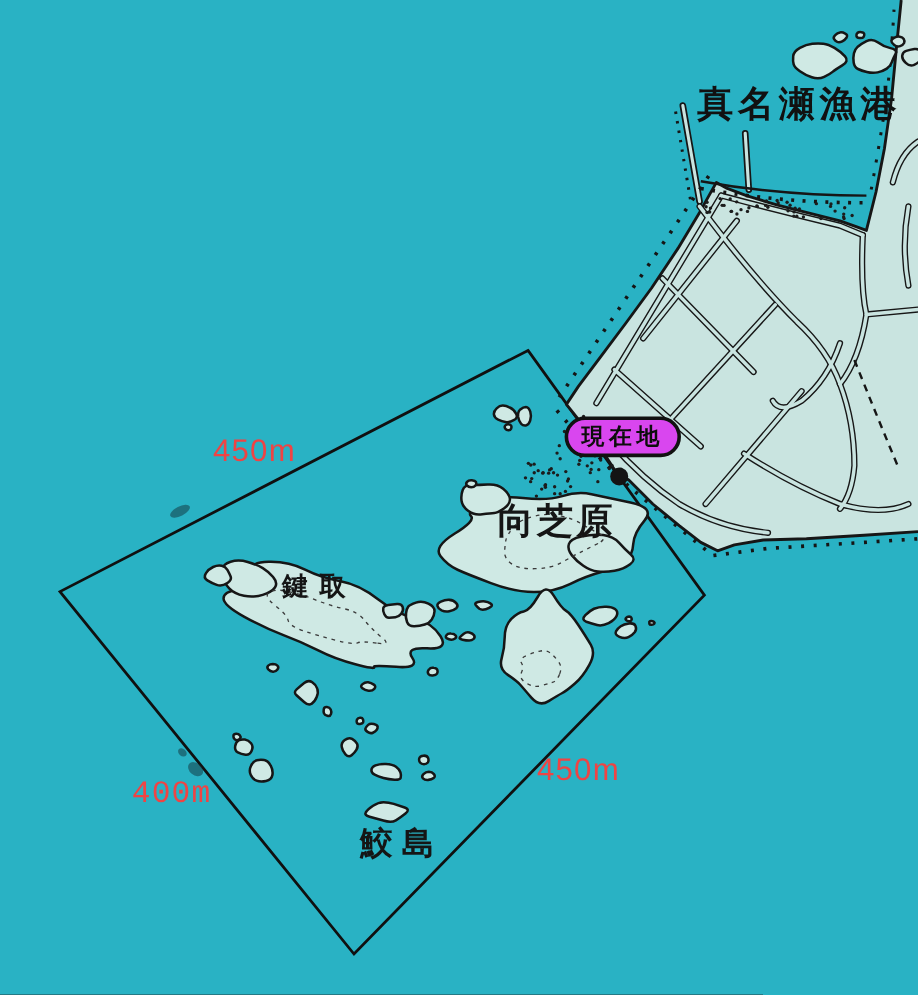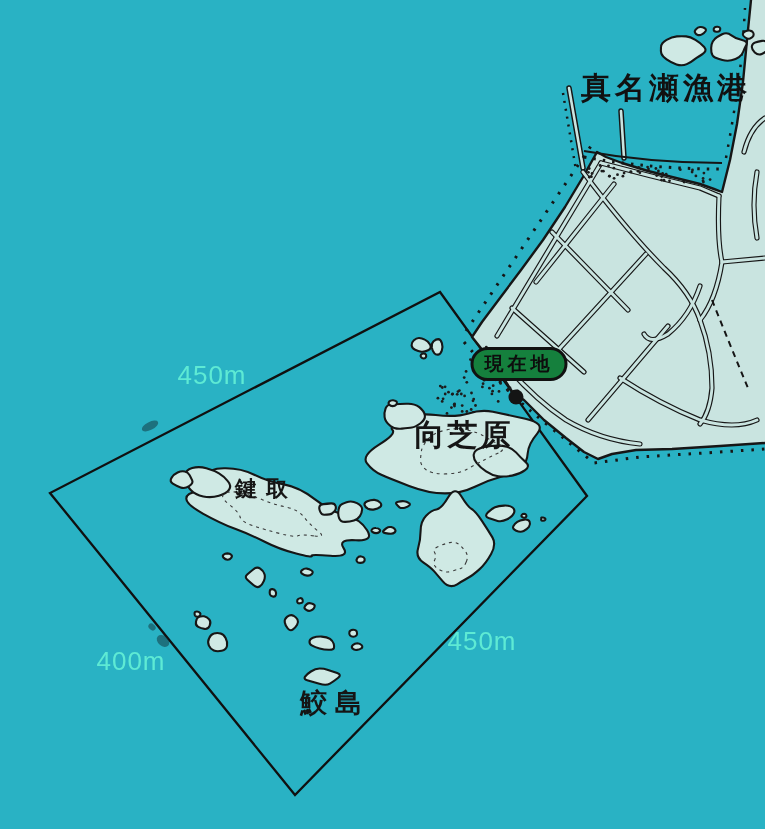--- a/index.html
+++ b/index.html
@@ -6,23 +6,23 @@
   #stage{position:relative;width:765px;height:829px;overflow:hidden;
          font-family:"Liberation Sans","DejaVu Sans",sans-serif;}
   #map-svg{position:absolute;left:0;top:0;}
   .label{position:absolute;transform:translate(-50%,-50%);white-space:nowrap;
          color:#151515;font-weight:600;line-height:1;}
   .lbl-title{font-size:30px;letter-spacing:4px;color:#111;}
   .lbl-muka{font-size:30px;letter-spacing:3px;}
   .lbl-kagi{font-size:22px;letter-spacing:9px;}
   .lbl-yotsu{font-size:27px;letter-spacing:7px;}
   .lbl-same{font-size:27px;letter-spacing:8px;}
-  .lbl-dist{font-size:26px;font-weight:500;letter-spacing:1px;color:#5eead4;}
+  .lbl-dist{font-size:26px;font-weight:500;letter-spacing:1px;color:#ef4444;}
   .marker-capsule{position:absolute;transform:translate(-50%,-50%);
-         background:#15803d;border:3px solid #111;border-radius:17px;
+         background:#d946ef;border:3px solid #111;border-radius:17px;
          height:23px;padding:2px 11px 3px 11px;display:flex;align-items:center;justify-content:center;
          font-size:19px;font-weight:700;letter-spacing:4px;color:#0d0d0d;}
 </style>
 </head>
 <body>
 
 <div id="stage">
   <svg id="map-svg" width="765" height="829" viewBox="0 0 765 829">
 
     <rect id="sea" x="0" y="0" width="765" height="829" fill="#29b2c4"></rect>
@@ -258,16 +258,16 @@
 
   <div class="label lbl-muka" style="left:464px;top:435px;">向芝原</div>
 
   <div class="label lbl-kagi" style="left:266px;top:489px;">鍵取</div>
 
 
   <div class="label lbl-same" style="left:335px;top:703px;">鮫島</div>
 
   <div class="label lbl-dist" style="left:212px;top:375px;">450m</div>
 
-  <div class="label lbl-dist" style="left:131px;top:661px;">400m</div>
+  <div class="label lbl-dist" style="left:143px;top:661px;font-family:Liberation Mono, monospace;">400m</div>
 
   <div class="label lbl-dist" style="left:482px;top:641px;">450m</div>
 </div>
 
 </body></html>

